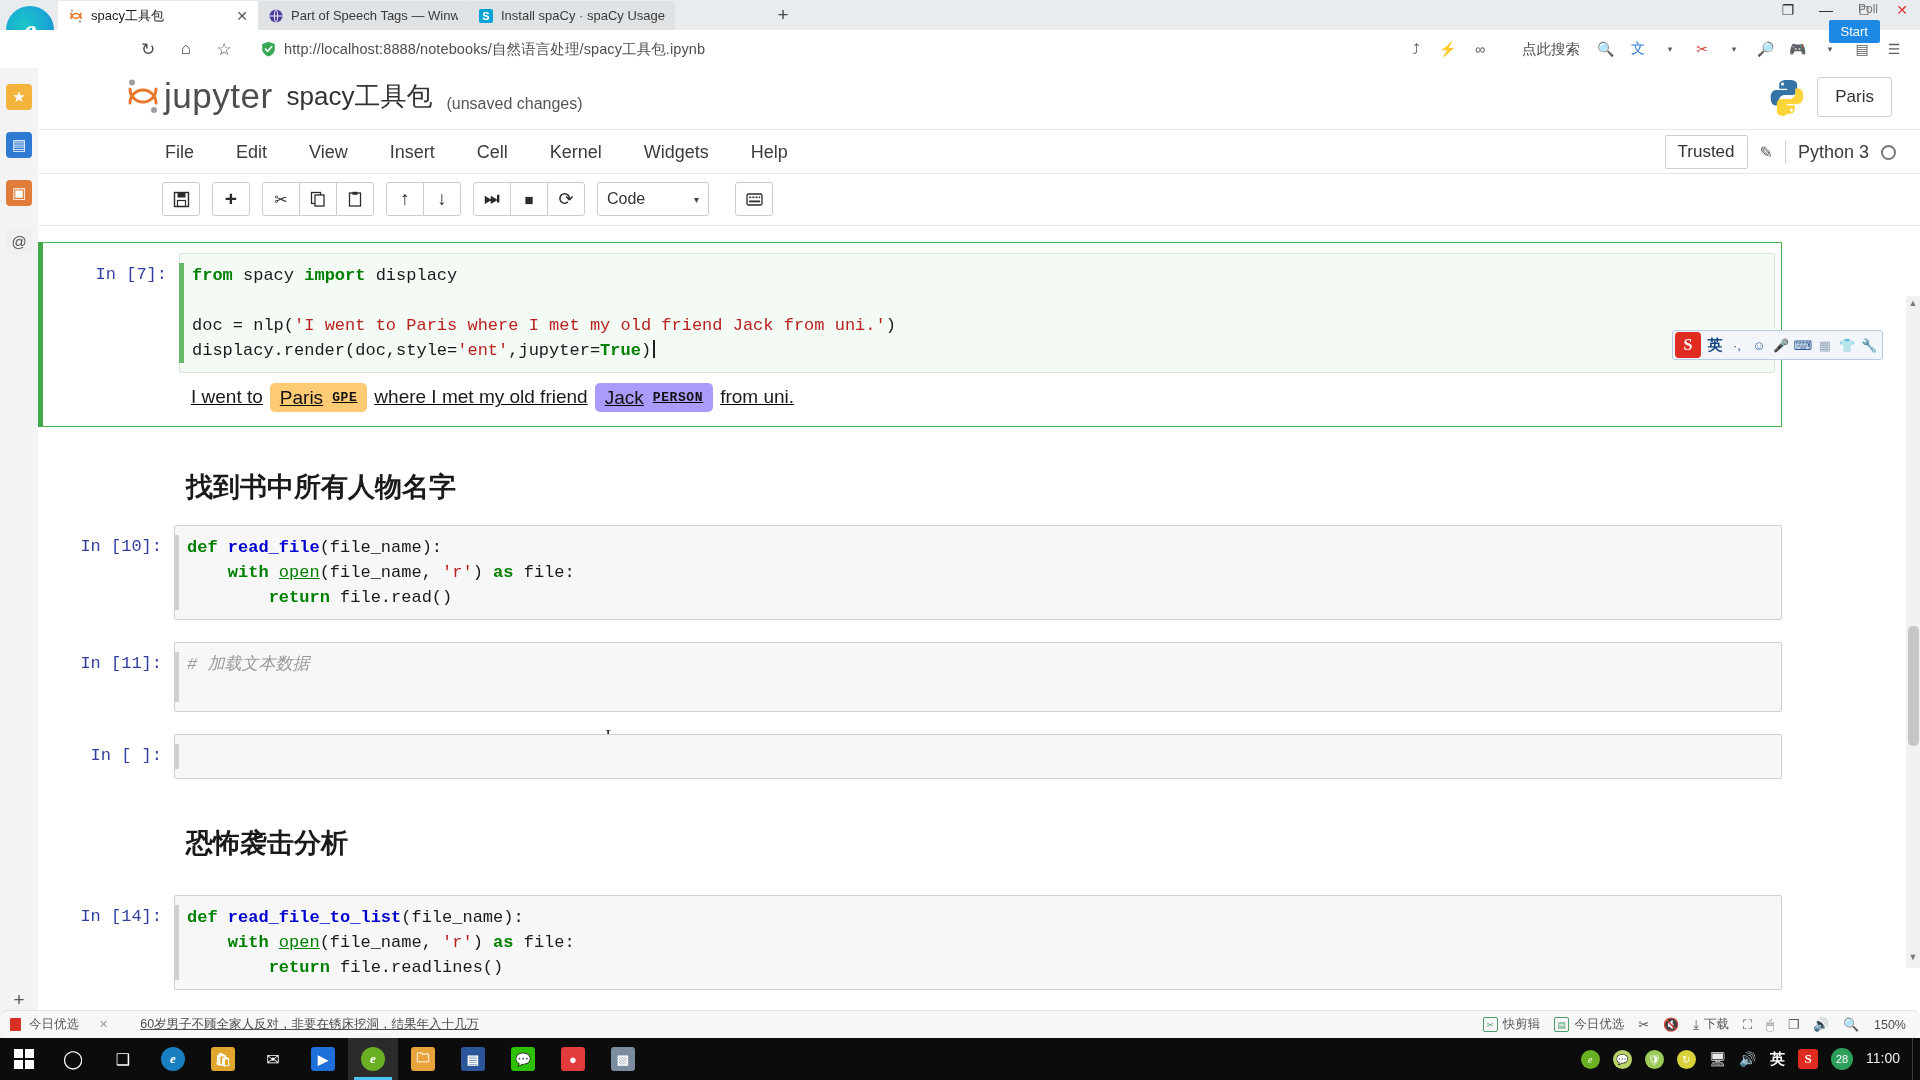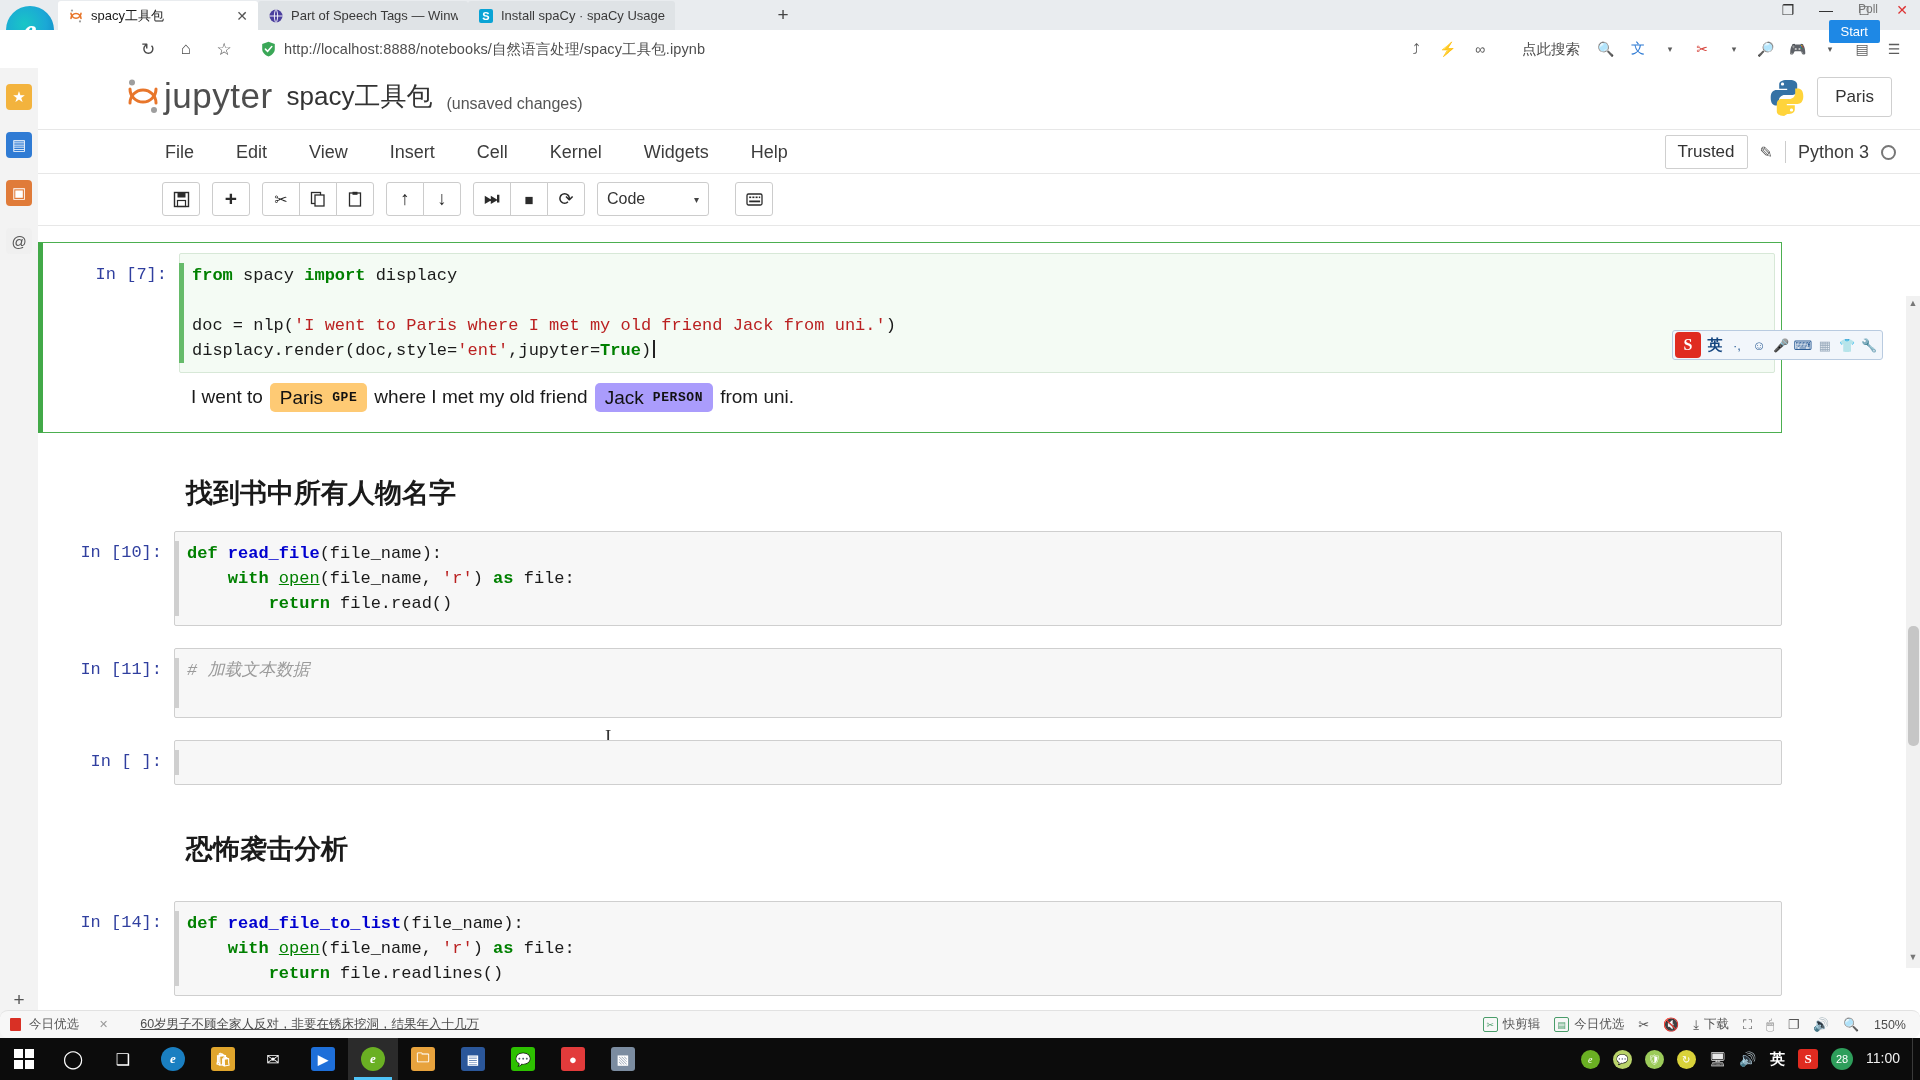--- a/index.html
+++ b/index.html
@@ -223,35 +223,36 @@
   .code .bi   { color: #008000; text-decoration: underline; }
   .code .fn   { color: #0000cf; font-weight: bold; }
   .code .str  { color: #BA2121; }
   .code .cm   { color: #9b9b9b; font-style: italic; }
   .code .op   { color: #1a1a1a; }
 
   
   .cell-wrap.selected {
     border: 1px solid #4caf50; background: #fff;
     border-left: 5px solid #42a948;
-    padding: 10px 0 16px 0;
+    padding: 10px 0 10px 0;
   }
   .cell-wrap.selected .input-area {
     background: #f4fbf4; border-color: #d7e8d7;
   }
   .cell-wrap.selected .code { border-left-color: #66bb6a; }
 
   .cursor {
     display: inline-block; width: 2px; height: 18px; background: #222;
     vertical-align: -3px; margin-left: 2px;
   }
 
   
   .output {
     display: flex;
+    text-decoration: underline;
   }
   .output-inner {
     margin-left: 136px; padding: 10px 0 4px 12px;
     font-size: 19px; color: #1a1a1a; line-height: 1.5;
     display: flex; align-items: center; flex-wrap: wrap; gap: 0;
   }
   .ent {
     display: inline-flex; align-items: center; gap: 9px;
     padding: 5px 10px; border-radius: 5px; margin: 0 7px;
     line-height: 1;

